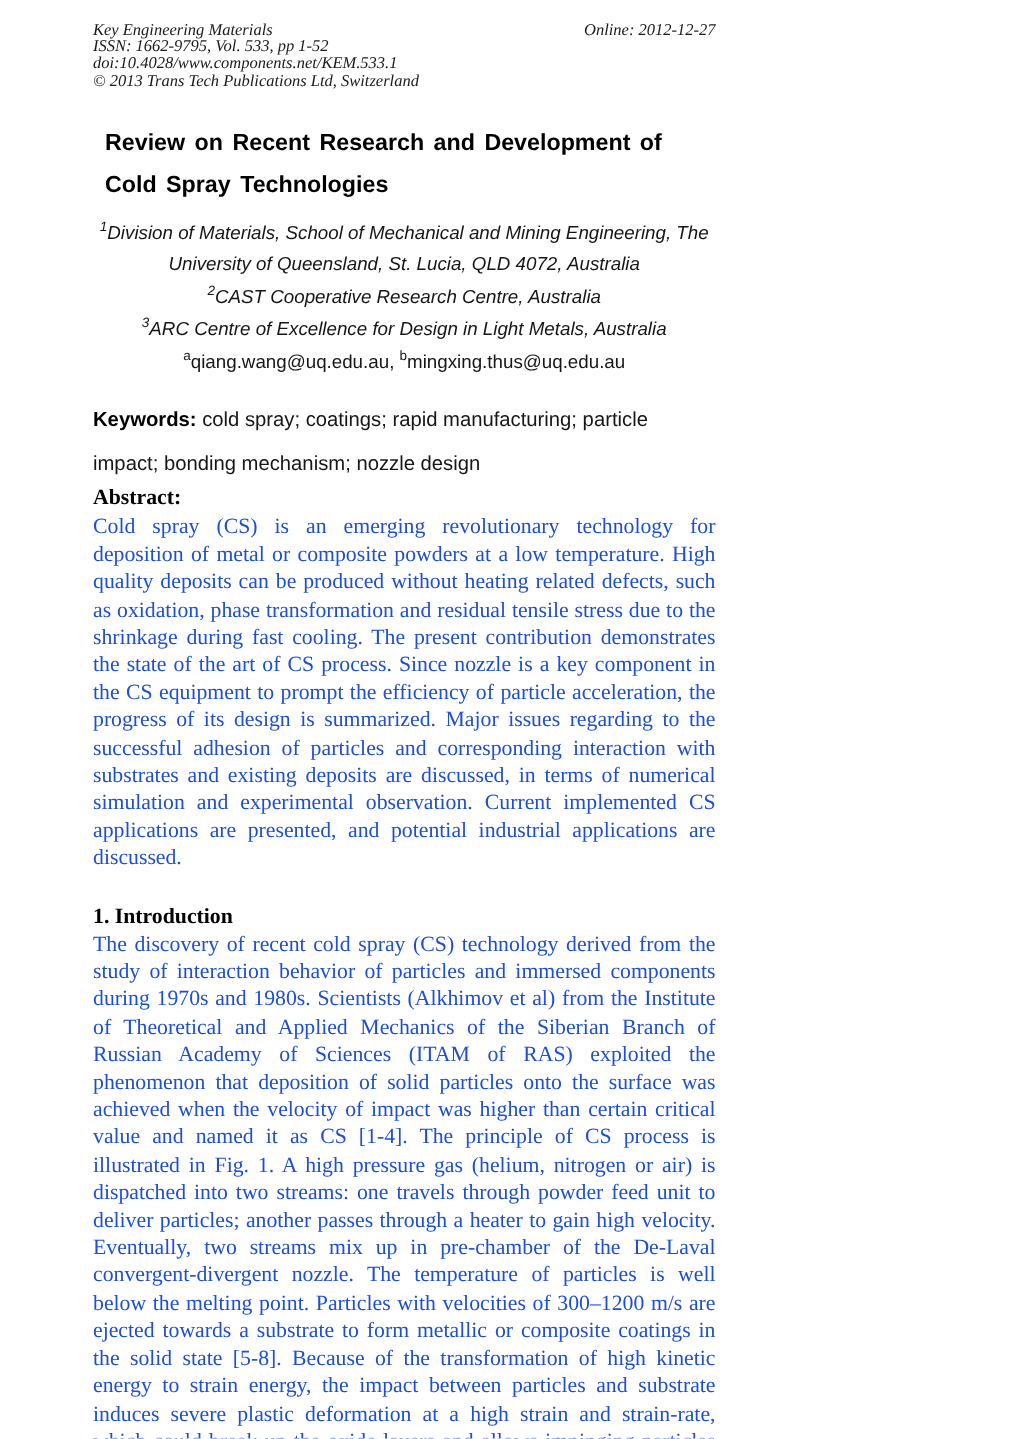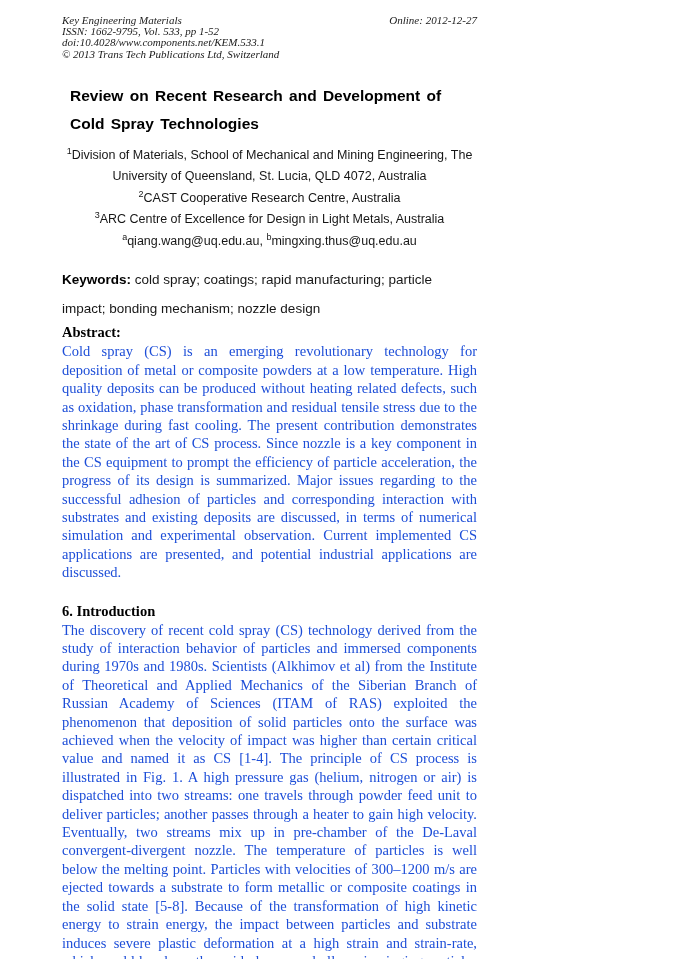--- a/index.html
+++ b/index.html
@@ -56,21 +56,21 @@
     color: #111111;
   }
   .authors sup { font-size: 10px; line-height: 0; }
   .affils {
     margin-top: 7px;
     text-align: center;
     font-size: 12.5px;
     line-height: 21.5px;
     color: #161616;
   }
-  .affil { margin: 0; }
+  .affil { margin: 0; font-style: italic; }
   .affil sup, .emails sup { font-size: 9px; line-height: 0; }
   .emails { margin: 0; }
 
   
   .keywords {
     margin: 13px 0 0 0;
     font-size: 13.5px;
     line-height: 29px;
     color: #161616;
   }
@@ -117,16 +117,16 @@
     <p class="affil"><sup>2</sup><span>CAST Cooperative Research Centre, Australia</span></p>
     <p class="affil"><sup>3</sup><span>ARC Centre of Excellence for Design in Light Metals, Australia</span></p>
     <p class="emails"><sup>a</sup><span>qiang.wang@uq.edu.au</span><span>, </span><sup>b</sup><span>mingxing.thus@uq.edu.au</span></p>
   </div>
 
   <p class="keywords sans"><span class="kw-label">Keywords:</span><span> cold spray; coatings; rapid manufacturing; particle impact; bonding mechanism; nozzle design</span></p>
 
   <h2 class="section-heading abstract-heading">Abstract:</h2>
   <p class="body-par">Cold spray (CS) is an emerging revolutionary technology for deposition of metal or composite powders at a low temperature.  High quality deposits can be produced without heating related defects, such as oxidation, phase transformation and residual tensile stress due to the shrinkage during fast cooling.  The present contribution demonstrates the state of the art of CS process.  Since nozzle is a key component in the CS equipment to prompt the efficiency of particle acceleration, the progress of its design is summarized.  Major issues regarding to the successful adhesion of particles and corresponding interaction with substrates and existing deposits are discussed, in terms of numerical simulation and experimental observation.  Current implemented CS applications are presented, and potential industrial applications are discussed.</p>
 
-  <h2 class="section-heading intro-heading">6. Introduction</h2>
+  <h2 class="section-heading intro-heading">1. Introduction</h2>
   <p class="body-par">The discovery of recent cold spray (CS) technology derived from the study of interaction behavior of particles and immersed components during 1970s and 1980s.  Scientists (Alkhimov et al) from the Institute of Theoretical and Applied Mechanics of the Siberian Branch of Russian Academy of Sciences (ITAM of RAS) exploited the phenomenon that deposition of solid particles onto the surface was achieved when the velocity of impact was higher than certain critical value and named it as CS [1-4].  The principle of CS process is illustrated in Fig. 1.  A high pressure gas (helium, nitrogen or air) is dispatched into two streams: one travels through powder feed unit to deliver particles; another passes through a heater to gain high velocity.  Eventually, two streams mix up in pre-chamber of the De-Laval convergent-divergent nozzle.  The temperature of particles is well below the melting point.  Particles with velocities of 300–1200 m/s are ejected towards a substrate to form metallic or composite coatings in the solid state [5-8].  Because of the transformation of high kinetic energy to strain energy, the impact between particles and substrate induces severe plastic deformation at a high strain and strain-rate, which could break up the oxide layers and allows impinging particles to bond with newly exposed oxide-free metal surface [9-12].  Subsequently, bonding between particles occurs in a similar way that resulting from extensive plastic deformation upon impact, thus the coating is built up layer by layer.</p>
 
 </div>
 
 </body></html>

